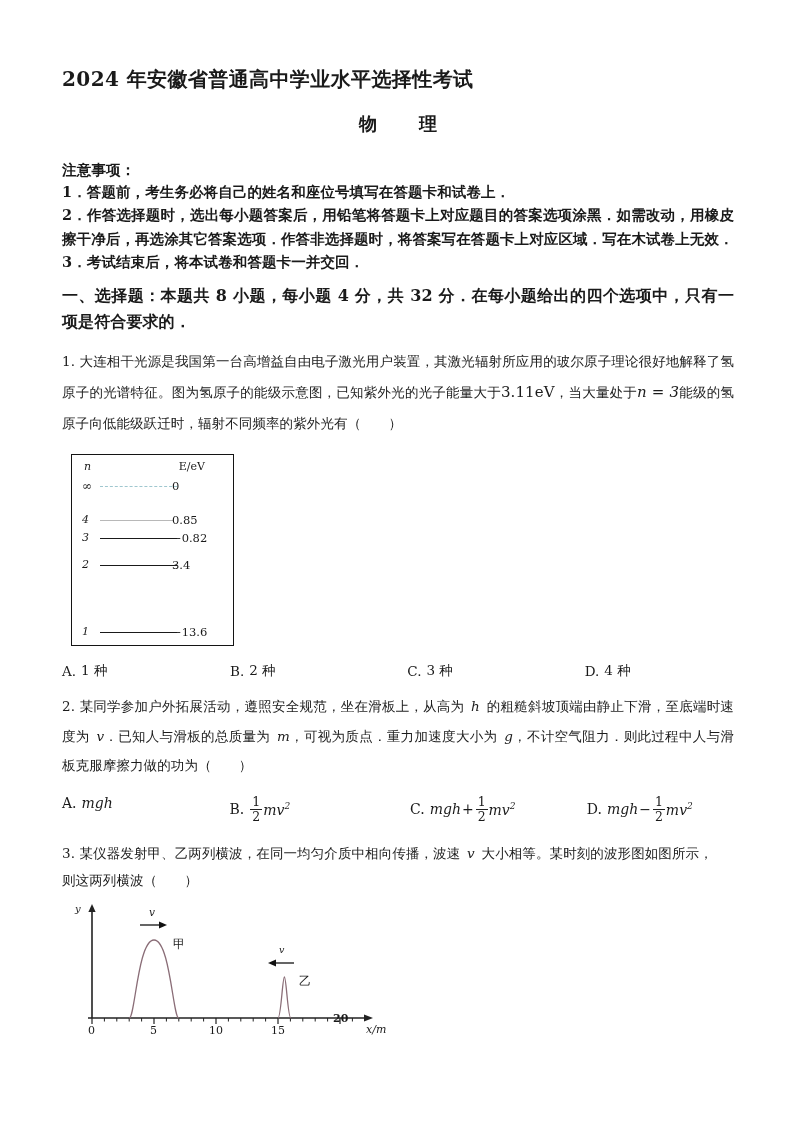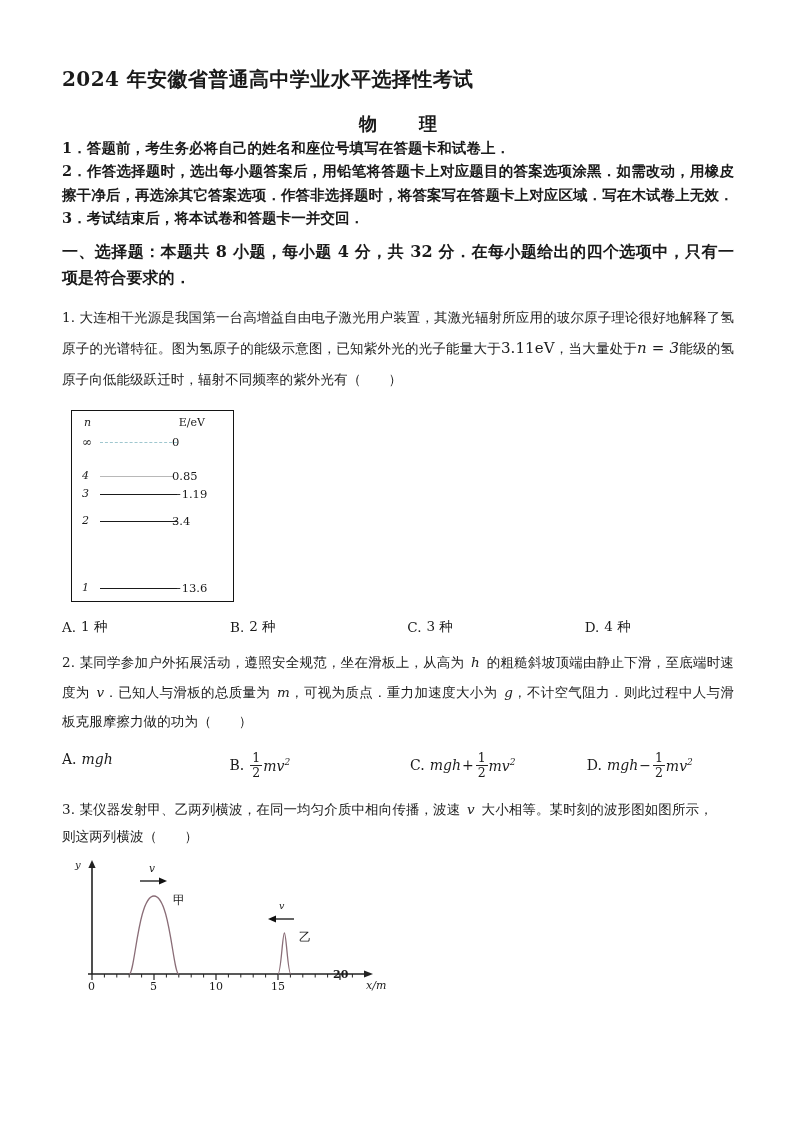--- a/index.html
+++ b/index.html
@@ -209,20 +209,21 @@
 </style>
 </head>
 <body>
 
 <div class="page">
  <div class="content">
 
   <div class="exam-title">2024 年安徽省普通高中学业水平选择性考试</div>
   <div class="subject-title">物　理</div>
 
+  <div class="notice-heading">注意事项：</div>
   <div class="notice-item">1．答题前，考生务必将自己的姓名和座位号填写在答题卡和试卷上．</div>
   <div class="notice-item">2．作答选择题时，选出每小题答案后，用铅笔将答题卡上对应题目的答案选项涂黑．如需改动，用橡皮擦干净后，再选涂其它答案选项．作答非选择题时，将答案写在答题卡上对应区域．写在木试卷上无效．</div>
   <div class="notice-item">3．考试结束后，将本试卷和答题卡一并交回．</div>
 
   <div class="section-heading">一、选择题：本题共 8 小题，每小题 4 分，共 32 分．在每小题给出的四个选项中，只有一项是符合要求的．</div>
 
   <div class="question">
     <span>1.</span>
     <span>大连相干光源是我国第一台高增益自由电子激光用户装置，其激光辐射所应用的玻尔原子理论很好地解释了氢原子的光谱特征。图为氢原子的能级示意图，已知紫外光的光子能量大于</span><span class="mathbig">3.11eV</span><span>，当大量处于</span><span class="mathbig mathi">n = 3</span><span>能级的氢原子向低能级跃迁时，辐射不同频率的紫外光有（　　）</span>
   </div>
@@ -240,21 +241,21 @@
 
      <div class="el-row" style="top:59px;">
        <span class="el-n">4</span>
        <span class="el-line faint short"></span>
        <span class="el-e">0.85</span>
      </div>
 
      <div class="el-row" style="top:77px;">
        <span class="el-n">3</span>
        <span class="el-line"></span>
-       <span class="el-e">−1.19</span>
+       <span class="el-e">−0.82</span>
      </div>
 
      <div class="el-row" style="top:104px;">
        <span class="el-n">2</span>
        <span class="el-line"></span>
        <span class="el-e">3.4</span>
      </div>
 
      <div class="el-row" style="top:171px;">
        <span class="el-n">1</span>

